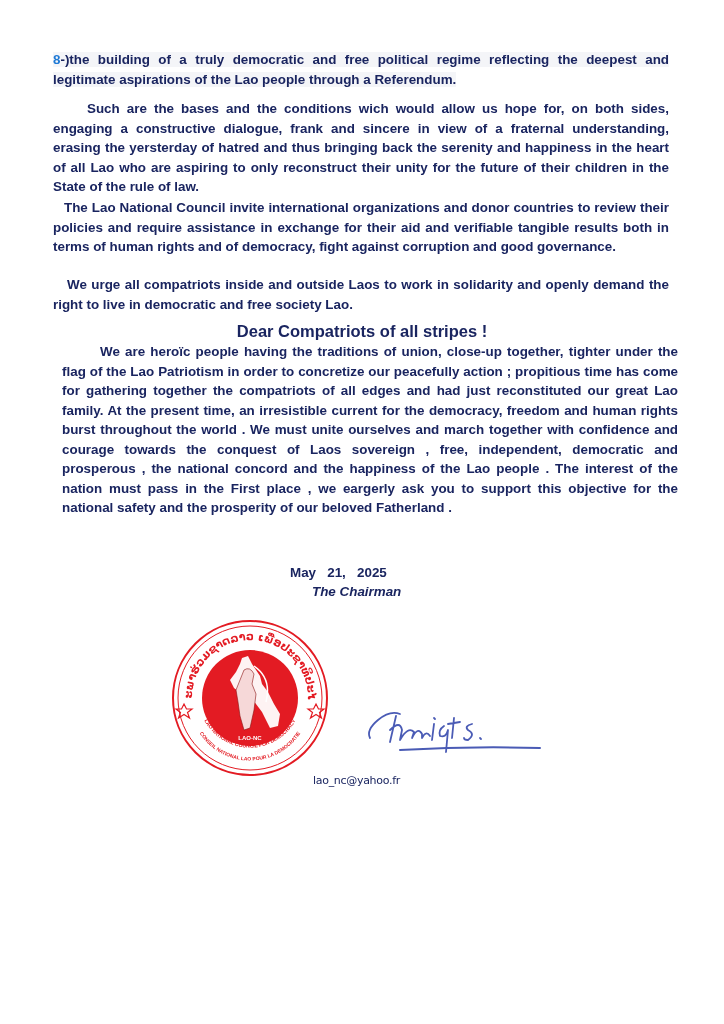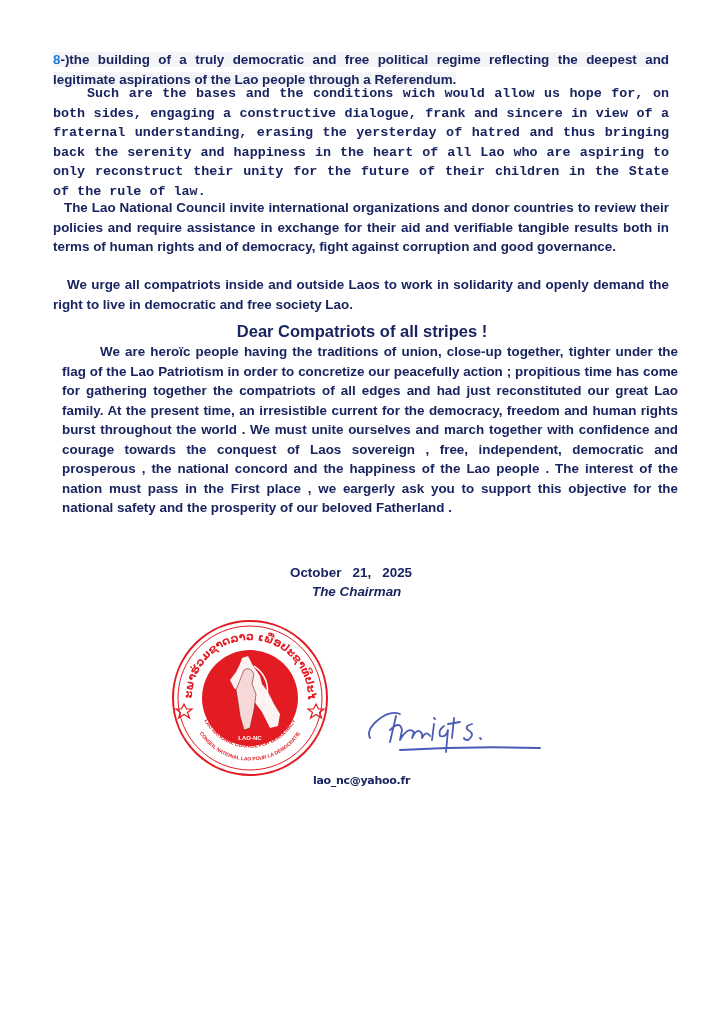--- a/index.html
+++ b/index.html
@@ -8,57 +8,57 @@
       position: absolute; left: 0; top: 0; width: 724px; height: 1024px; background: #fff;
       font-family: "Liberation Sans", sans-serif; color: #1a2560; font-weight: bold; padding-left: 29px;
     }
     .para {
       position: absolute; left: 53px; width: 616px; font-size: 13.4px; line-height: 19.5px;
       text-align: justify; margin: 0;
     }
     .highlight { background: #f4f5f8; }
     .num { color: #1f7ad6; }
     .p1 { top: 50px; }
-    .p2 { top: 84px; text-indent: 34px; font-family: Liberation Mono, monospace; }
+    .p2 { top: 99px; text-indent: 34px; }
     .p3 { top: 198px; text-indent: 11px; }
     .p4 { top: 275px; text-indent: 14px; }
     .heading {
       position: absolute; top: 322px; left: 0; width: 724px; text-align: center;
       font-size: 16.5px; margin: 0;
     }
     .p5 { top: 342px; text-indent: 38px; margin-left: 9px; }
     .date {
       position: absolute; top: 565px; left: 290px; font-size: 13.4px; white-space: pre;
     }
     .chair {
       position: absolute; top: 584px; left: 312px; font-size: 13.4px; font-style: italic;
     }
     .seal { position: absolute; left: 170px; top: 618px; width: 160px; height: 160px; }
     .signature { position: absolute; left: 360px; top: 690px; width: 200px; height: 70px; }
     .email {
       position: absolute; top: 774px; left: 313px; font-size: 11px; font-family: "DejaVu Sans", sans-serif;
-      font-weight: bold; color: #1a2560; letter-spacing: -0.3px;
+      font-weight: normal; color: #1a2560; letter-spacing: -0.3px;
     }
   </style>
 </head>
 <body>
 
 <div class="page">
 
   <p class="para p1"><span class="highlight"><span class="num">8</span><span>-)the building of a truly democratic and free political regime reflecting the deepest and legitimate aspirations of the Lao people through a Referendum.</span></span></p>
 
   <p class="para p2">Such are the bases and the conditions wich would allow us hope for, on both sides, engaging a constructive dialogue, frank and sincere in view of a fraternal understanding, erasing the yersterday of hatred and thus bringing back the serenity and happiness in the heart of all Lao who are aspiring to only reconstruct their unity for the future of their children in the State of the rule of law.</p>
   <p class="para p4">We urge all compatriots inside and outside Laos to work in solidarity and openly demand the right to live in democratic and free society Lao.</p>
   <p class="para p3">The Lao National Council invite international organizations and donor countries to review their policies and require assistance in exchange for their aid and verifiable tangible results both in terms of human rights and of democracy, fight against corruption and good governance.</p>
 
   <h2 class="heading">Dear Compatriots of all stripes !</h2>
 
   <p class="para p5">We are heroïc people having the traditions of union, close-up together, tighter under the flag of the Lao Patriotism in order to concretize our peacefully action ; propitious time has come for gathering together the compatriots of all edges and had just reconstituted our great Lao family.  At the present time, an irresistible current for the democracy, freedom and human rights burst throughout the world . We must unite ourselves and march together with confidence and courage towards the conquest of Laos sovereign , free, independent, democratic and prosperous , the national concord and the happiness of the Lao people . The  interest of the nation must pass in the First place , we eargerly ask you to support this objective for the national safety and the prosperity of our beloved Fatherland .</p>
 
-  <div class="date">October   21,   2025</div>
+  <div class="date">May   21,   2025</div>
   <div class="chair">The Chairman</div>
 
   <svg class="seal" viewBox="0 0 160 160">
     <defs>
       <path id="topArc" d="M 22 80 A 58 58 0 0 1 138 80"></path>
       <path id="botArc1" d="M 30 92 A 52 52 0 0 0 130 92"></path>
       <path id="botArc2" d="M 22 98 A 60 60 0 0 0 138 98"></path>
     </defs>
     <circle cx="80" cy="80" r="77" fill="none" stroke="#e31b23" stroke-width="2"></circle>
     <circle cx="80" cy="80" r="72" fill="none" stroke="#e31b23" stroke-width="1"></circle>

